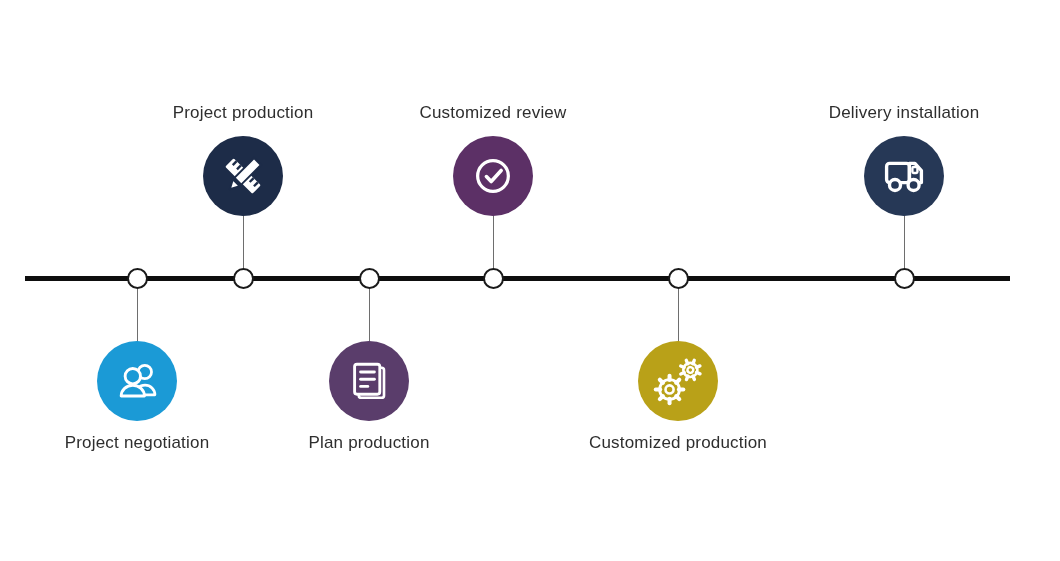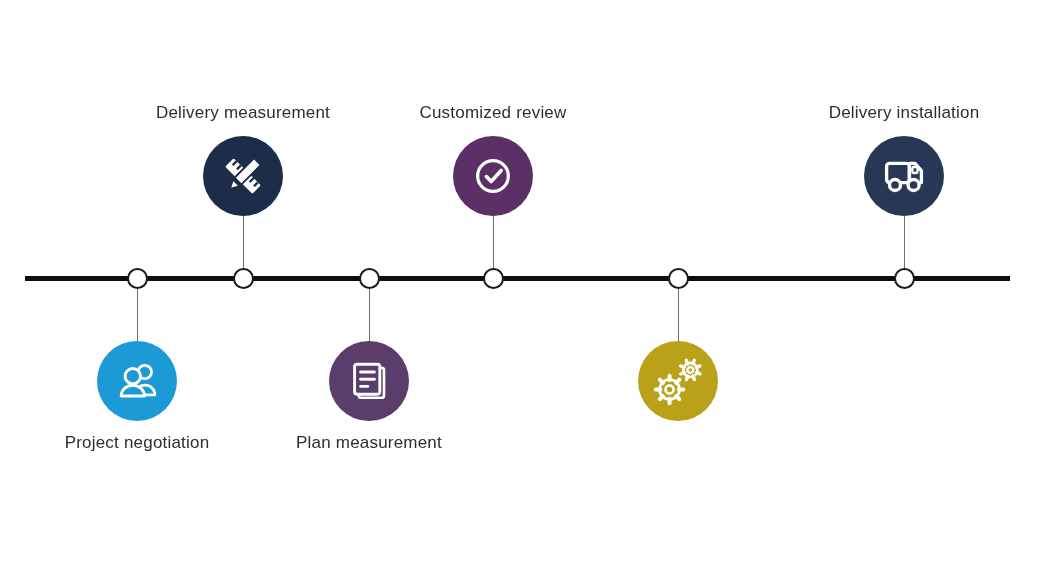--- a/index.html
+++ b/index.html
@@ -65,34 +65,34 @@
         <rect x="1.5" y="-5" width="2" height="4.6" fill="#1d2c48"></rect>
         <rect x="6.5" y="-5" width="2" height="4.6" fill="#1d2c48"></rect>
         <rect x="11.5" y="-5" width="2" height="4.6" fill="#1d2c48"></rect>
       </g>
       <g transform="rotate(45)">
         <rect x="-4" y="-17" width="8" height="23" fill="#fff" stroke="#1d2c48" stroke-width="1.6"></rect>
         <polygon points="-4,8 4,8 0,15.5" fill="#fff" stroke="#1d2c48" stroke-width="1.6" stroke-linejoin="round"></polygon>
       </g>
     </svg>
   </div>
-  <div class="step-label above" style="left:83px">Delivery measurement</div>
+  <div class="step-label above" style="left:83px">Project production</div>
 
   <div class="connector below" style="left:369px"></div>
   <div class="node-dot" style="left:359px"></div>
   <div class="bubble below" style="left: 329px; background-color: rgb(90, 61, 107);">
     <svg width="48" height="48" viewBox="-20 -20 40 40">
       <rect x="-8.5" y="-11" width="21" height="25" rx="2" fill="none" stroke="#fff" stroke-width="2.2"></rect>
       <rect x="-12" y="-14" width="21" height="25" rx="2" fill="#5a3d6b" stroke="#fff" stroke-width="2.4"></rect>
       <line x1="-7" y1="-7.5" x2="4.5" y2="-7.5" stroke="#fff" stroke-width="2.4" stroke-linecap="round"></line>
       <line x1="-7" y1="-1.5" x2="4.5" y2="-1.5" stroke="#fff" stroke-width="2.4" stroke-linecap="round"></line>
       <line x1="-7" y1="4.5" x2="-1" y2="4.5" stroke="#fff" stroke-width="2.4" stroke-linecap="round"></line>
     </svg>
   </div>
-  <div class="step-label below" style="left:209px">Plan measurement</div>
+  <div class="step-label below" style="left:209px">Plan production</div>
 
   <div class="connector above" style="left:493px"></div>
   <div class="node-dot" style="left:483px"></div>
   <div class="bubble above" style="left: 453px; background-color: rgb(92, 48, 102);">
     <svg width="48" height="48" viewBox="-20 -20 40 40">
       <circle cx="0" cy="0" r="12.8" fill="none" stroke="#fff" stroke-width="2.7"></circle>
       <path d="M -5.5 0.5 L -1.5 4.6 L 6.8 -4.6" fill="none" stroke="#fff" stroke-width="3" stroke-linecap="round" stroke-linejoin="round"></path>
     </svg>
   </div>
   <div class="step-label above" style="left:333px">Customized review</div>
@@ -124,20 +124,21 @@
           <line x1="0" y1="5.1" x2="0" y2="8" transform="rotate(90)"></line>
           <line x1="0" y1="5.1" x2="0" y2="8" transform="rotate(135)"></line>
           <line x1="0" y1="5.1" x2="0" y2="8" transform="rotate(180)"></line>
           <line x1="0" y1="5.1" x2="0" y2="8" transform="rotate(225)"></line>
           <line x1="0" y1="5.1" x2="0" y2="8" transform="rotate(270)"></line>
           <line x1="0" y1="5.1" x2="0" y2="8" transform="rotate(315)"></line>
         </g>
       </g>
     </svg>
   </div>
+  <div class="step-label below" style="left:518px">Customized production</div>
 
   <div class="connector above" style="left:904px"></div>
   <div class="node-dot" style="left:894px"></div>
   <div class="bubble above" style="left: 864px; background-color: rgb(38, 56, 86);">
     <svg width="48" height="48" viewBox="-20 -20 40 40">
       <rect x="-14.5" y="-10.5" width="19" height="16" rx="2.5" fill="none" stroke="#fff" stroke-width="2.8"></rect>
       <path d="M 4.5 -10.5 h 4.6 l 5.4 6 v 10 h -10 z" fill="none" stroke="#fff" stroke-width="2.8" stroke-linejoin="round"></path>
       <rect x="7" y="-7.5" width="4.2" height="5" rx="1" fill="none" stroke="#fff" stroke-width="2"></rect>
       <circle cx="-7.5" cy="7.5" r="4.6" fill="#263856" stroke="#fff" stroke-width="2.8"></circle>
       <circle cx="8" cy="7.5" r="4.6" fill="#263856" stroke="#fff" stroke-width="2.8"></circle>

